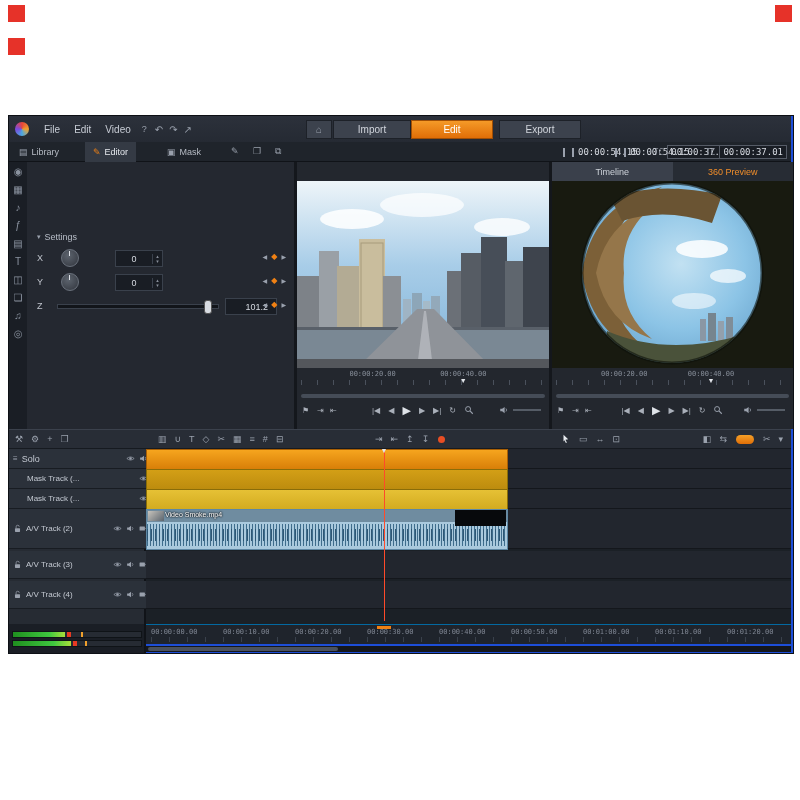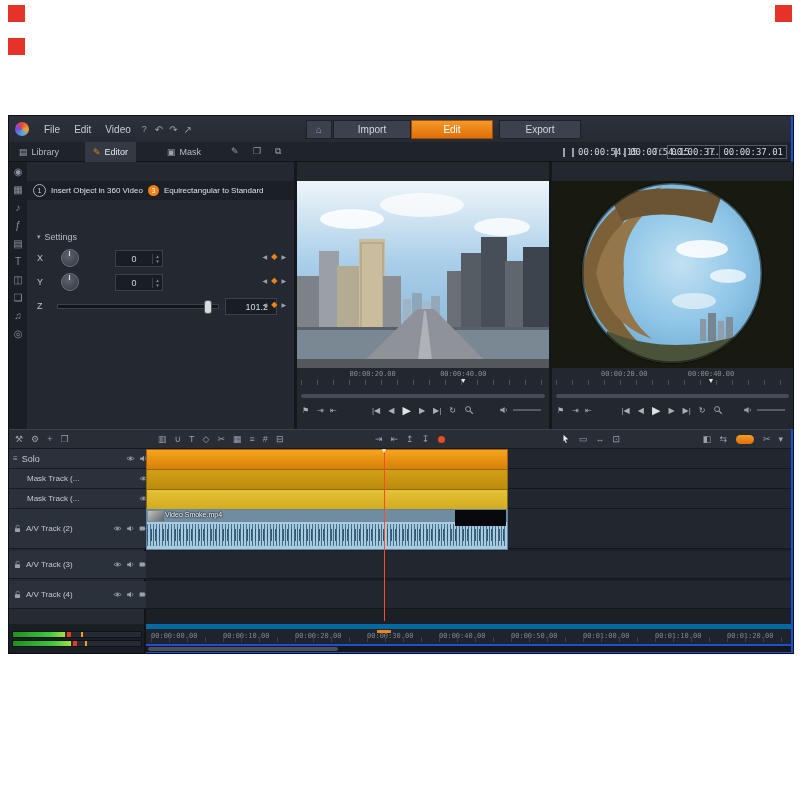--- a/index.html
+++ b/index.html
@@ -84,21 +84,21 @@
   .clip.mask2{background:linear-gradient(#e6c135,#d3ab20);border:1px solid #8a6d08;}
   .clip.av{background:#a9c9dd;border:1px solid #5d87a4;}
   .clipname{position:absolute;left:18px;top:1px;font-size:7px;color:#fff;text-shadow:0 0 2px #000,0 0 2px #000;white-space:nowrap;}
   .clipthumb{position:absolute;left:1px;top:1px;width:16px;height:10px;background:linear-gradient(135deg,#c8c4bc,#5a646e);}
   .wave1{position:absolute;left:0;top:14px;width:100%;height:22px;background:repeating-linear-gradient(90deg,#3f6d8c 0 1px,rgba(0,0,0,0) 1px 3px);}
   .wave2{position:absolute;left:0;top:19px;width:100%;height:12px;background:repeating-linear-gradient(90deg,#2d5674 0 1px,rgba(0,0,0,0) 1px 4px);}
   .blackseg{position:absolute;top:0;height:16px;background:#07090c;}
   .playline{position:absolute;top:0;width:1px;height:172px;background:#ff4a2a;z-index:5;}
   .phtri{position:absolute;top:-2px;font-size:7px;color:#e4e7ec;z-index:6;transform:translateX(-50%);}
   
-  .truler{left:137px;top:508px;width:645px;height:20px;background:#1f242c;border-top:5px solid #0369a1;}
+  .truler{left:137px;top:508px;width:645px;height:20px;background:#1f242c;border-top:1px solid #0369a1;}
   .rlab{position:absolute;top:3px;font-size:7px;color:#7e8592;}
   .rticks{position:absolute;left:5px;right:5px;bottom:2px;height:5px;background:repeating-linear-gradient(90deg,#3a414c 0 1px,rgba(0,0,0,0) 1px 18px);}
   .rmark{position:absolute;top:1px;width:14px;height:3px;background:#f08114;}
   
   .meterbox{left:0;top:508px;width:137px;height:29px;background:#1a1e25;border-right:2px solid #101318;}
   .meter{position:absolute;left:3px;width:128px;height:5px;background:#262b33;border:1px solid #0f1317;}
   .mgreen{position:absolute;left:0;top:0;height:100%;background:linear-gradient(90deg,#1f8f1f,#3fc83f 70%,#a8e03a);}
   .mred{position:absolute;top:0;height:100%;width:4px;background:#e83a22;}
   .mpeak{position:absolute;top:0;height:100%;width:2px;background:#f0a02c;}
   
@@ -170,26 +170,20 @@
       <span class="ic">ƒ</span>
       <span class="ic">▤</span>
       <span class="ic">T</span>
       <span class="ic">◫</span>
       <span class="ic">❏</span>
       <span class="ic">♫</span>
       <span class="ic">◎</span>
     </div>
 
     <div class="a props">
-      <div class="a steps">
-        <span class="badge gray">1</span>
-        <span class="steplabel">Insert Object in 360 Video</span>
-        <span class="badge orange">3</span>
-        <span class="steplabel">Equirectangular to Standard</span>
-      </div>
       <div class="a" style="left:10px;top:70px;display:flex;gap:4px;align-items:center;color:#b8bec8">
         <span class="ic" style="font-size:7px">▾</span>
         <span>Settings</span>
       </div>
 
       <div class="prow" style="top:84px">
         <span class="plabel">X</span>
         <div class="knob"></div>
         <div class="stepper">
           <span class="val">0</span>
@@ -300,20 +294,24 @@
             <svg class="svgi" width="10" height="10" viewBox="0 0 16 16">
               <path d="M2 6 H5 L9 3 V13 L5 10 H2 Z" fill="currentColor"></path>
               <path d="M11 5.5 Q13.5 8 11 10.5" fill="none" stroke="currentColor" stroke-width="1.2"></path>
             </svg>
           </span>
         <span class="a" style="right:8px;top:9px;width:28px;height:2px;background:#555c66"></span>
       </div>
     </div>
 
     <div class="a mon" style="left:540px;top:46px;width:244px;height:267px">
+      <div class="montabs" style="position:absolute">
+        <div class="montab">Timeline</div>
+        <div class="montab dim">360 Preview</div>
+      </div>
       <div class="a" style="left:0;top:19px;width:241px;height:187px">
         <svg class="svgi" width="241" height="187" viewBox="0 0 241 187" preserveAspectRatio="none">
           <defs>
             <radialGradient id="fsky" cx="0.55" cy="0.45" r="0.65">
               <stop offset="0" stop-color="#c2e1f2"></stop>
                 <stop offset="0.55" stop-color="#8cc4e6"></stop>
                 <stop offset="1" stop-color="#649fc9"></stop>
             </radialGradient>
             <clipPath id="fc">
                 <circle cx="120" cy="92" r="90"></circle>

